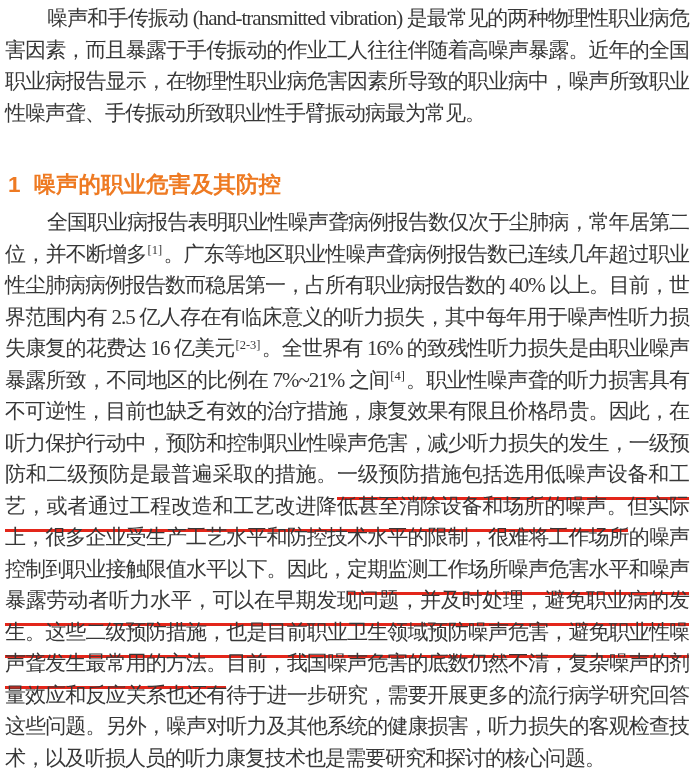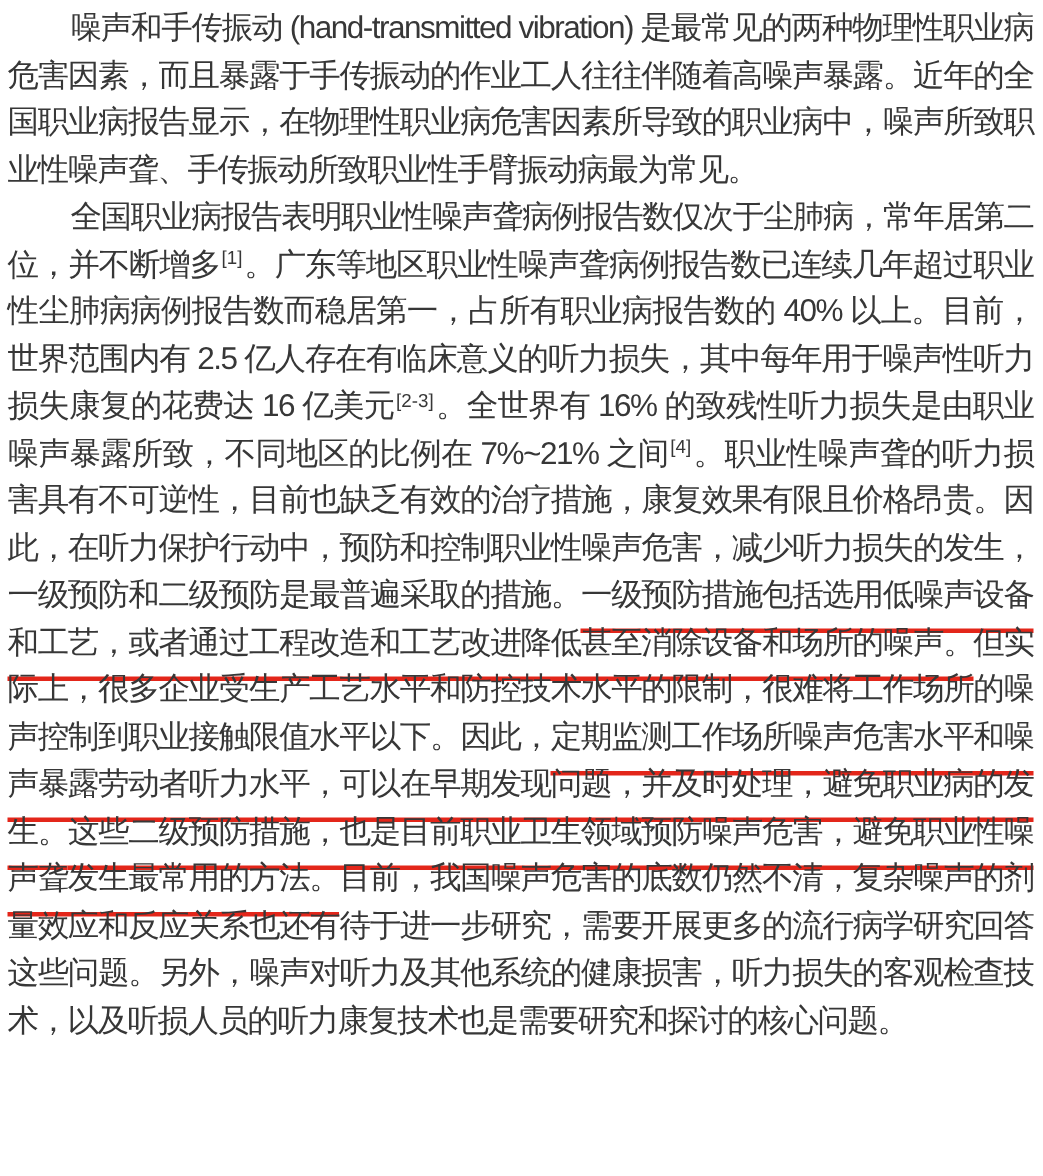--- a/index.html
+++ b/index.html
@@ -27,20 +27,21 @@
     padding: 3px 6px 0 5px;
   }
   .para {
     margin: 0;
     font-size: 21px;
     line-height: 31.5px;
     letter-spacing: -1px;
     text-align: justify;
     text-indent: 2em;
     color: var(--text);
+    font-family: Liberation Serif, serif;
   }
   .section-heading {
     margin: 41px 0 7px 0;
     padding-left: 3px;
     font-size: 22.5px;
     line-height: 30px;
     font-weight: bold;
     color: var(--accent);
     letter-spacing: 0;
   }
@@ -64,16 +65,19 @@
     padding: 0 1px;
   }
 </style>
 </head>
 <body>
 
 <main class="page">
 
   <p class="para"><span class="seg-normal">噪声和手传振动 (hand-transmitted vibration) 是最常见的两种物理性职业病危害因素，而且暴露于手传振动的作业工人往往伴随着高噪声暴露。近年的全国职业病报告显示，在物理性职业病危害因素所导致的职业病中，噪声所致职业性噪声聋、手传振动所致职业性手臂振动病最为常见。</span></p>
 
+  <h2 class="section-heading">
+    <span class="h-num">1</span><span class="h-title">噪声的职业危害及其防控</span>
+  </h2>
 
   <p class="para"><span class="seg-normal">全国职业病报告表明职业性噪声聋病例报告数仅次于尘肺病，常年居第二位，并不断增多</span><sup class="seg-superscript">[1]</sup><span class="seg-normal">。广东等地区职业性噪声聋病例报告数已连续几年超过职业性尘肺病病例报告数而稳居第一，占所有职业病报告数的 40% 以上。目前，世界范围内有 2.5 亿人存在有临床意义的听力损失，其中每年用于噪声性听力损失康复的花费达 16 亿美元</span><sup class="seg-superscript">[2-3]</sup><span class="seg-normal">。全世界有 16% 的致残性听力损失是由职业噪声暴露所致，不同地区的比例在 7%~21% 之间</span><sup class="seg-superscript">[4]</sup><span class="seg-normal">。职业性噪声聋的听力损害具有不可逆性，目前也缺乏有效的治疗措施，康复效果有限且价格昂贵。因此，在听力保护行动中，预防和控制职业性噪声危害，减少听力损失的发生，一级预防和二级预防是最普遍采取的措施。</span><span class="seg-underline">一级预防措施包括选用低噪声设备和工艺，或者通过工程改造和工艺改进降低甚至消除设备和场所的噪声。</span><span class="seg-normal">但实际上，很多企业受生产工艺水平和防控技术水平的限制，很难将工作场所的噪声控制到职业接触限值水平以下。因此，</span><span class="seg-underline">定期监测工作场所噪声危害水平和噪声暴露劳动者听力水平，可以在早期发现问题，并及时处理，避免职业病的发生。</span><span class="seg-underline">这些二级预防措施，也是目前职业卫生领域预防噪声危害，避免职业性噪声聋发生最常用的方法。</span><span class="seg-normal">目前，我国噪声危害的底数仍然不清，复杂噪声的剂量效应和反应关系也还有待于进一步研究，需要开展更多的流行病学研究回答这些问题。另外，噪声对听力及其他系统的健康损害，听力损失的客观检查技术，以及听损人员的听力康复技术也是需要研究和探讨的核心问题。</span></p>
 
 </main>
 
 </body></html>

